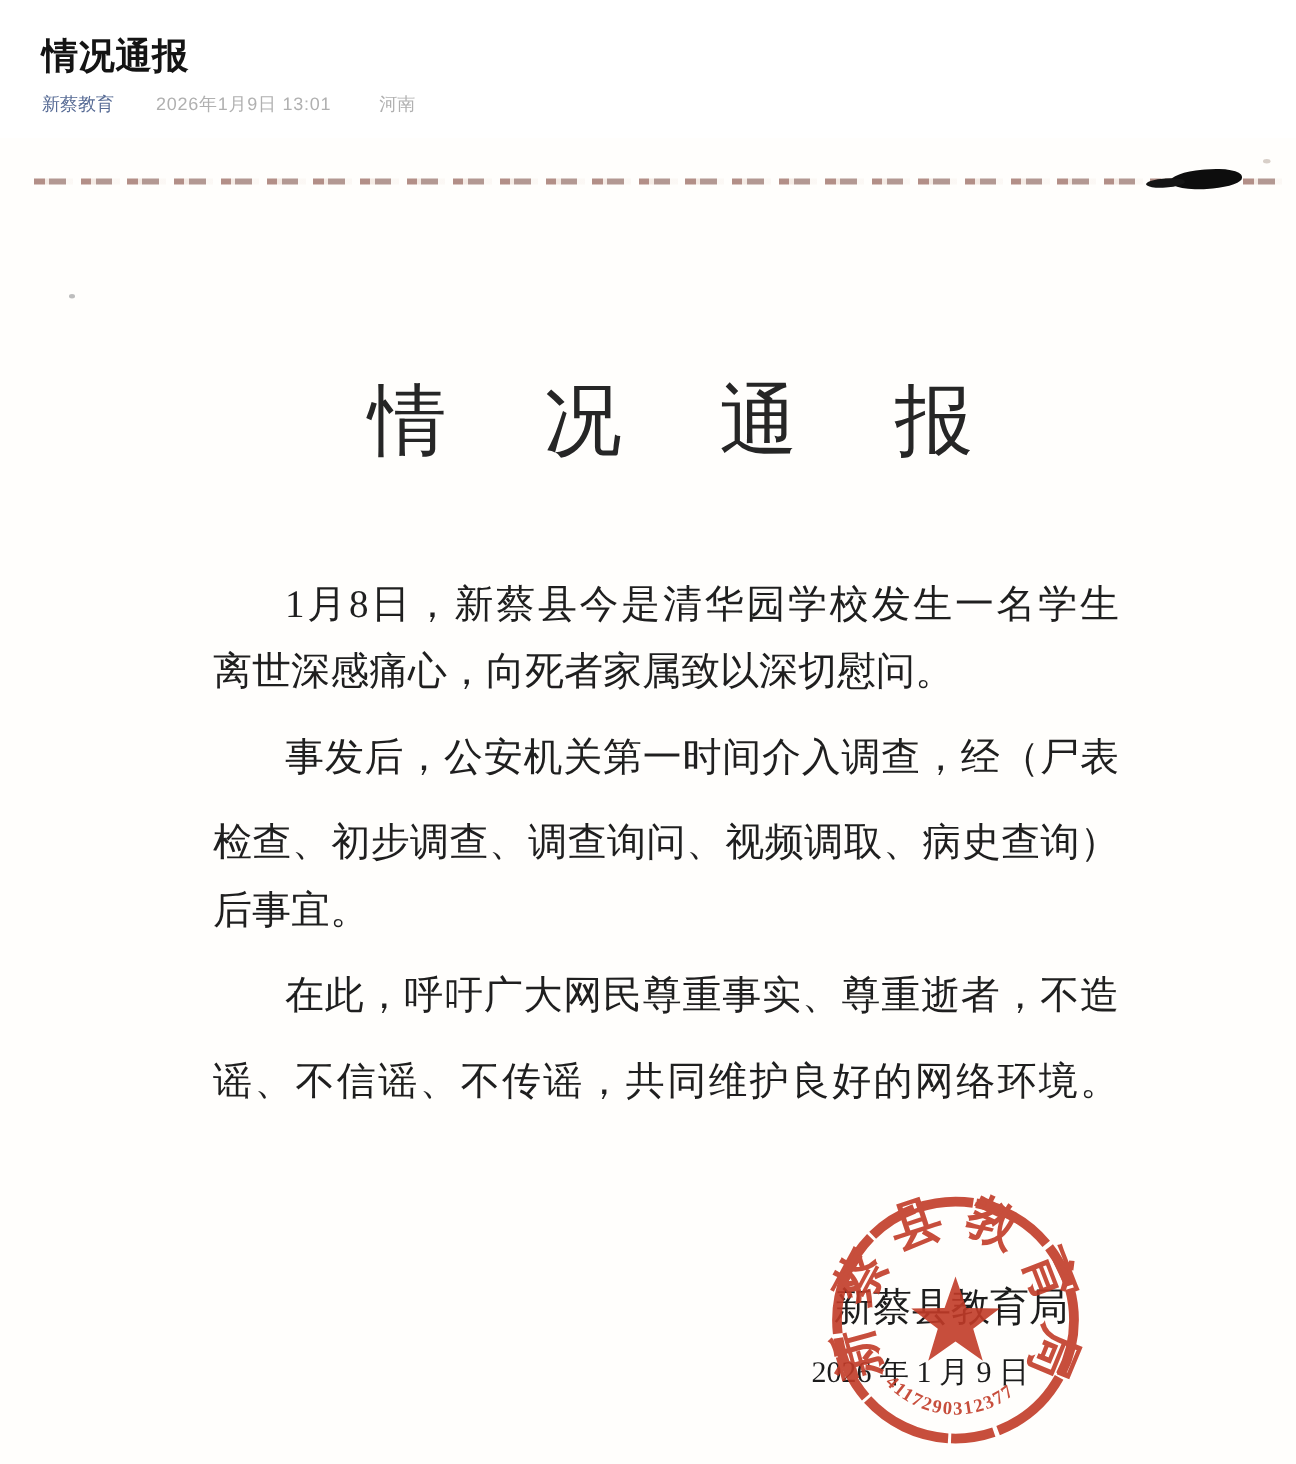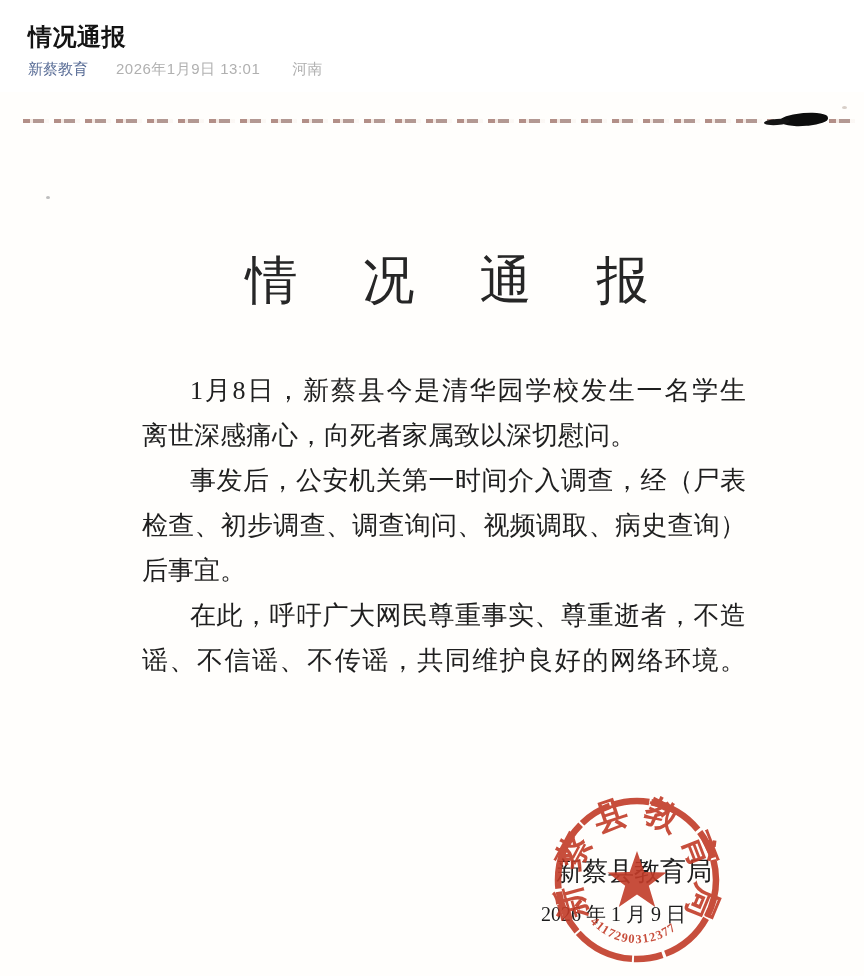--- a/index.html
+++ b/index.html
@@ -8,21 +8,21 @@
     background:#ffffff;
     font-family:"Liberation Sans","DejaVu Sans",sans-serif;
   }
   
   .article-title{
     position:absolute;left:28px;top:5px;
     font-size:24px;font-weight:700;color:#141414;letter-spacing:0.5px;
   }
   .byline{
     position:absolute;left:28px;top:58px;
-    display:flex;align-items:baseline;font-size:15px;line-height:22px;
+    display:flex;align-items:baseline;font-size:12px;line-height:22px;
   }
   .account{color:#576b95;cursor:pointer;}
   .pub-date{color:#b0b0b0;margin-left:28px;letter-spacing:0.5px;}
   .pub-loc{color:#b0b0b0;margin-left:32px;}
   
   .scan{
     position:absolute;left:0;top:92px;width:864px;height:884px;
     background:#fffefc;
   }
   .scan-edge{
@@ -53,21 +53,21 @@
     text-align:center;font-family:"Liberation Serif","DejaVu Serif",serif;
     font-size:52px;color:#262626;letter-spacing:26px;text-indent:28px;
     font-weight:400;
   }
   .para-block{
     position:absolute;left:142px;top:276px;width:604px;
     font-family:"Liberation Serif","DejaVu Serif",serif;
     font-size:26px;color:#1f1f1f;
   }
   .line{height:45px;line-height:45px;white-space:nowrap;}
-  .line.jfull{text-align:justify;text-align-last:justify;white-space:normal;}
+  .line.jfull{text-align:justify;text-align-last:justify;white-space:normal;margin-top:12px;}
   .line.first{padding-left:48px;}
   
   .sign-agency{
     position:absolute;left:556px;top:762px;
     font-family:"Liberation Serif","DejaVu Serif",serif;
     font-size:26px;color:#1c1c1c;letter-spacing:0px;white-space:nowrap;
   }
   .sign-date{
     position:absolute;left:541px;top:809px;
     font-family:"Liberation Serif","DejaVu Serif",serif;

